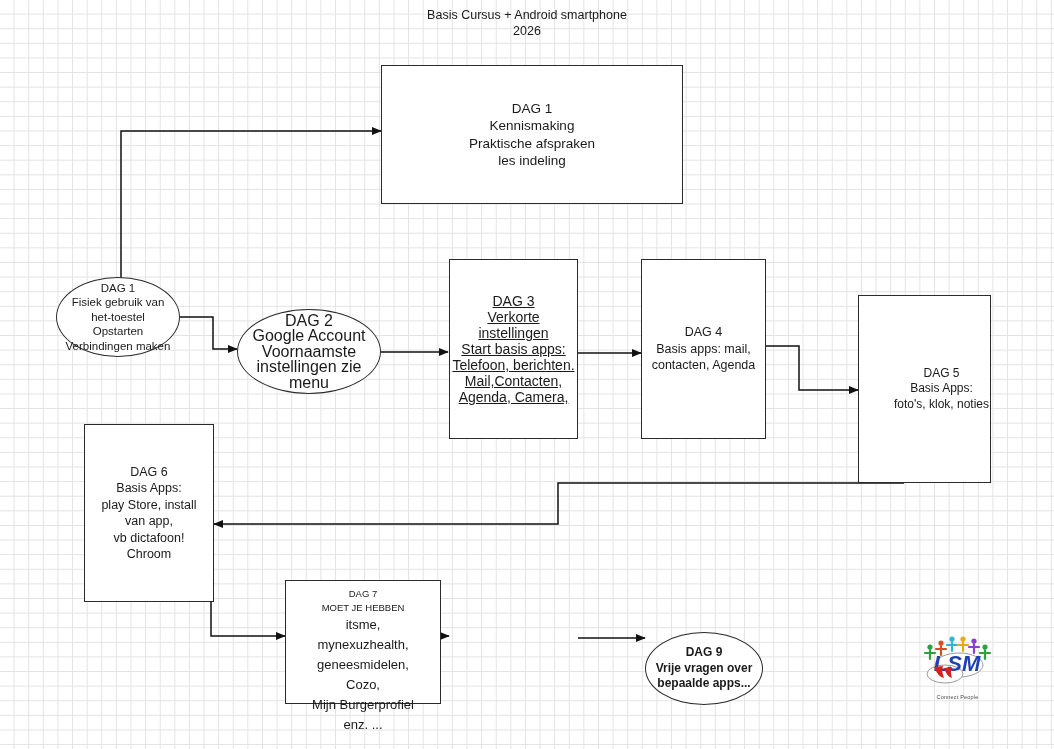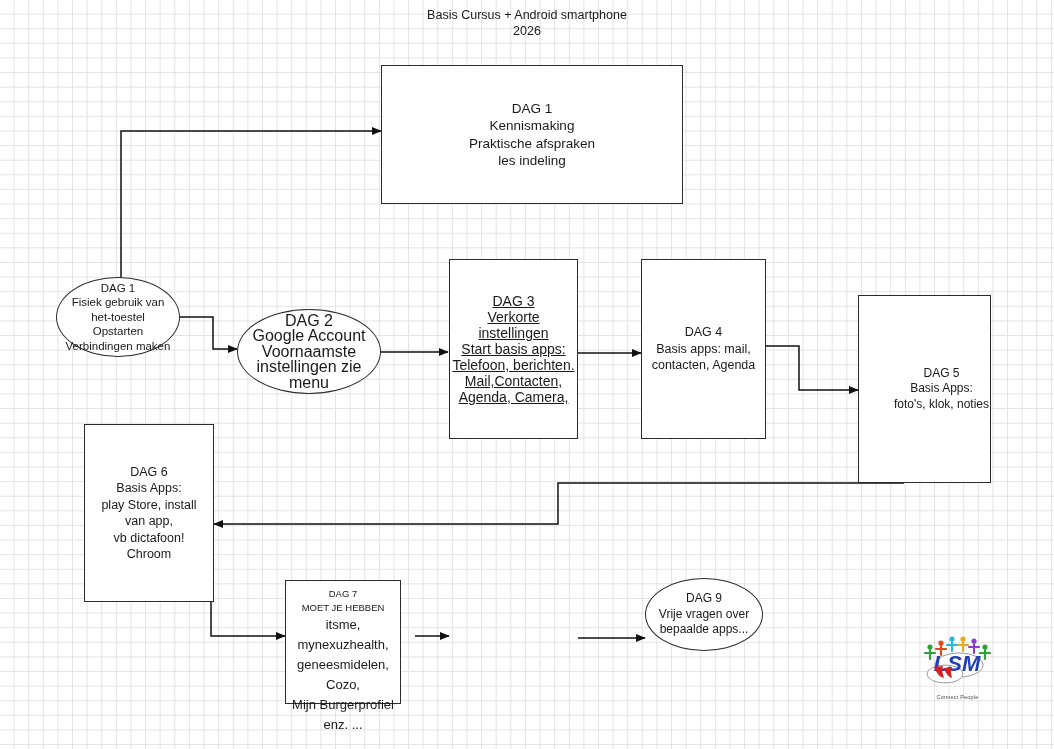--- a/index.html
+++ b/index.html
@@ -149,33 +149,33 @@
 
   <div class="node rect" style="left:84px; top:424px; width:130px; height:178px;">
     <span class="txt" style="font-size:12.5px; line-height:16.5px;">DAG 6
 Basis Apps:
 play Store, install
 van app,
 vb dictafoon!
 Chroom</span>
   </div>
 
-  <div class="node rect" style="left:285px; top:580px; width:116px; height:124px; flex-direction:column; justify-content:flex-start; padding-top:6px;">
+  <div class="node rect" style="left:285px; top:580px; width:156px; height:124px; flex-direction:column; justify-content:flex-start; padding-top:6px;">
     <span class="txt head-sm">DAG 7
 MOET JE HEBBEN</span>
     <span class="txt" style="font-size:13px; line-height:20px;">itsme,
 mynexuzhealth,
 geneesmidelen,
 Cozo,
 Mijn Burgerprofiel
 enz. ...</span>
   </div>
 
 
-  <div class="node ellipse small" style="left:645px; top:578px; width:118px; height:73px;">
+  <div class="node ellipse small" style="left:645px; top:632px; width:118px; height:73px;font-weight:bold;">
     <span class="txt" style="width:140px; font-size:12px; line-height:15.5px;">DAG 9
 Vrije vragen over
 bepaalde apps...</span>
   </div>
 
   <div class="logo" style="left:920px; top:631px; width:75px; height:70px;">
     <svg width="75" height="58" viewBox="0 0 75 58">
       <ellipse cx="39" cy="34" rx="24" ry="12" fill="#ffffff" stroke="#9a9a9a" stroke-width="1"></ellipse>
       <ellipse cx="25" cy="43" rx="18" ry="9" fill="#ffffff" stroke="#9a9a9a" stroke-width="1"></ellipse>
       <g stroke-width="2.2" stroke-linecap="round" fill="none">

